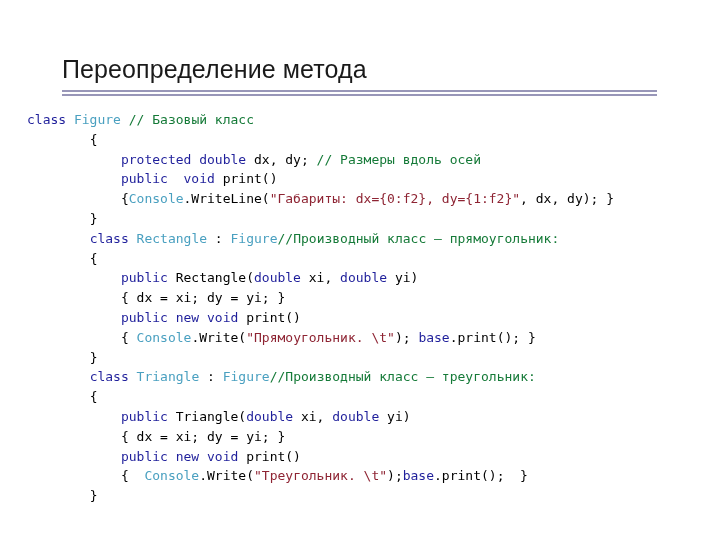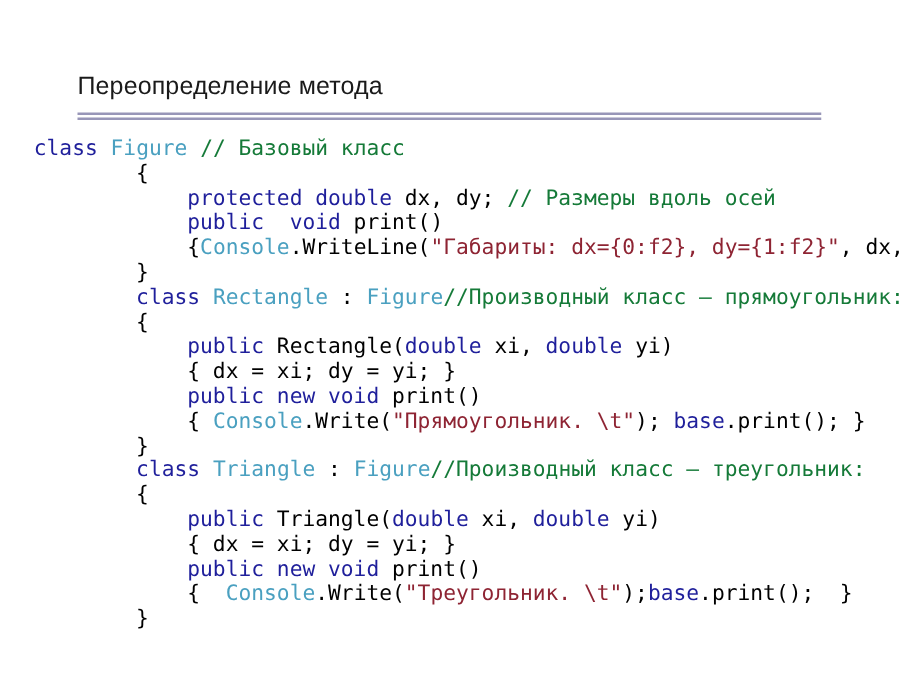--- a/index.html
+++ b/index.html
@@ -22,21 +22,21 @@
 
   
   .title-block {
     position: absolute;
     left: 62px;
     top: 54px;
     width: 596px;
   }
   .slide-title {
     font-family: "Liberation Sans", sans-serif;
-    font-size: 20px;
+    font-size: 25px;
     font-weight: 400;
     color: #1a1a1a;
     line-height: 30px;
     white-space: nowrap;
     letter-spacing: 0.1px;
   }
   .title-rule {
     margin-top: 6px;
     width: 595px;
   }
@@ -56,21 +56,21 @@
     width: 100%;
   }
 
   
   .code-block {
     position: absolute;
     left: 27px;
     top: 110px;
     width: 670px;
     font-family: "DejaVu Sans Mono", "Liberation Mono", monospace;
-    font-size: 17px;
+    font-size: 13px;
     line-height: 19.8px;
     color: #000000;
     white-space: pre;
     letter-spacing: 0px;
   }
   .code-line {
     white-space: pre;
     min-height: 19.8px;
   }
 

